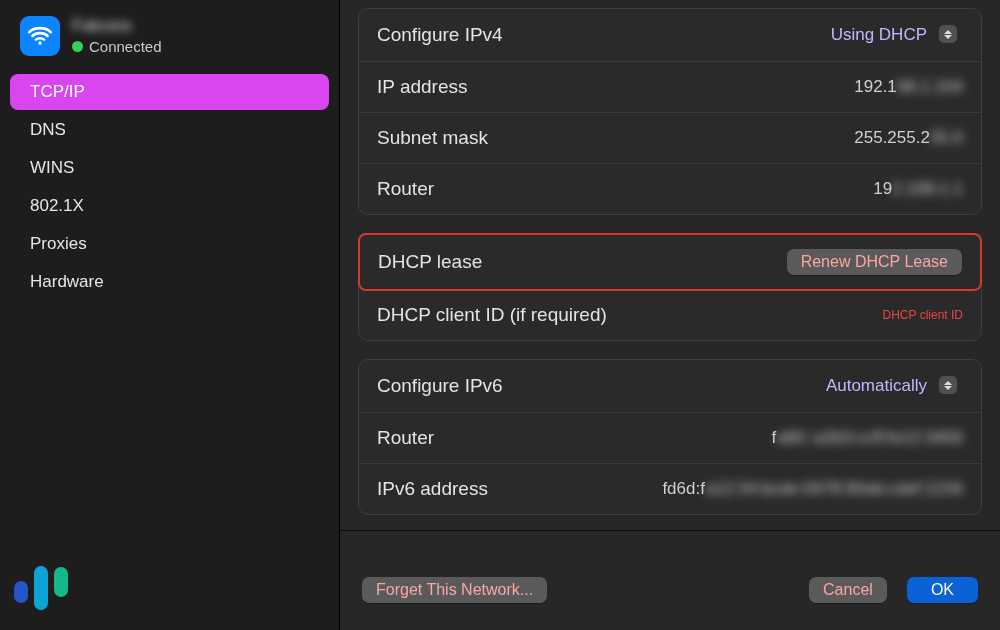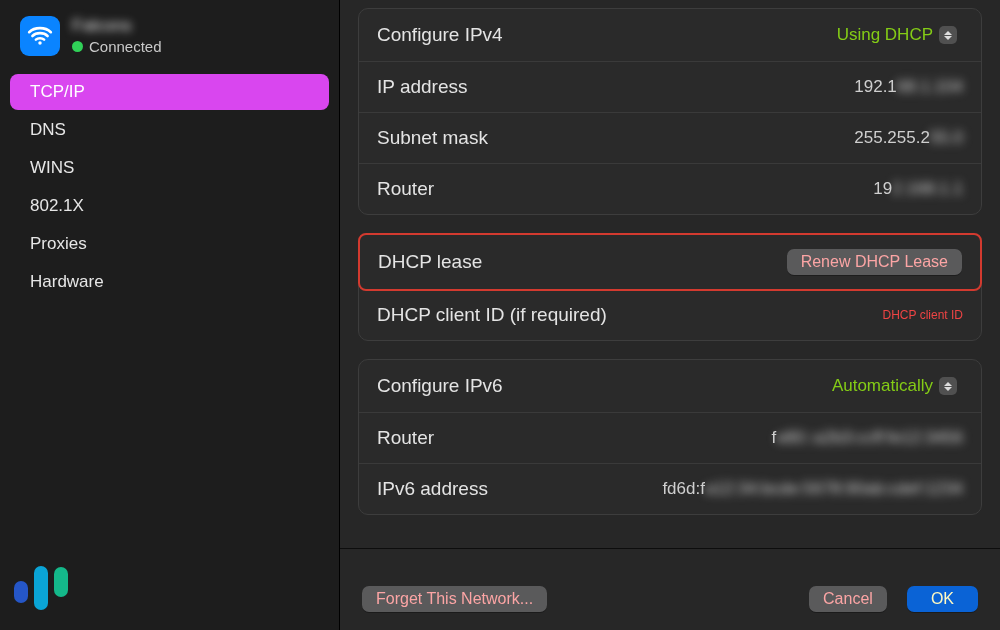--- a/index.html
+++ b/index.html
@@ -102,23 +102,23 @@
     padding: 14px 18px;
     border-bottom: 1px solid #3a3a3a;
   }
   .row:last-child { border-bottom: none; }
   .row-label { color: #e4e4e4; font-size: 19px; }
   .row-value { color: #cfcfcf; font-size: 17px; }
   .partial-blur .clear { filter:none; }
   .partial-blur .fuzz { filter: blur(5px); display:inline-block; }
 
   .select-pill {
-    display: inline-flex; align-items: center; gap: 6px;
+    display: inline-flex; align-items: flex-start; gap: 12px;
     padding: 2px 6px 2px 10px;
-    color: #84cc16;
+    color: #c4b5fd;
   }
   .chevrons {
     width: 18px; height: 18px;
     background: #505050;
     border-radius: 5px;
     display: flex; flex-direction: column; align-items: center; justify-content: center;
     gap: 0px;
   }
   .chev-up, .chev-down {
     width: 0; height: 0;
@@ -149,21 +149,21 @@
     border-radius: 8px;
     margin: -1px;
   }
 
   .dhcp-input-placeholder {
     color: #ef4444;
     font-size: 12px;
   }
 
   .footer {
-    height: 82px;
+    height: 100px;
     border-top: 1px solid #0d0d0d;
     margin: 0 -18px;
     padding: 18px 22px 0 22px;
     display: flex;
     justify-content: space-between;
     align-items: center;
     background: #272727;
   }
   .footer-right { display:flex; gap:20px; align-items:center; }
 

